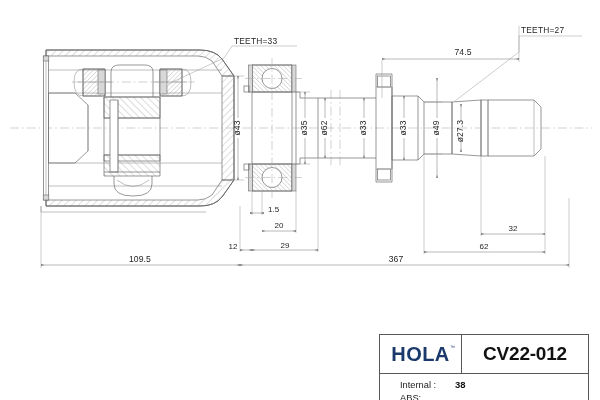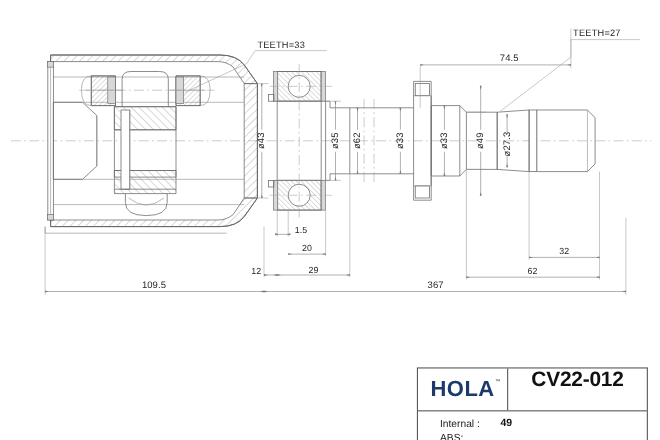--- a/index.html
+++ b/index.html
@@ -91,20 +91,21 @@
   #tb-brand-tm {
     position: absolute;
     right: 6px;
     top: 9px;
     font-size: 5px;
     color: #1b3a6b;
   }
   #tb-part {
     flex: 1;
     display: flex;
+    align-items: center;
     justify-content: center;
   }
   #tb-part-text {
     font-family: "Liberation Sans", sans-serif;
     font-weight: bold;
     font-size: 19px;
     color: #111111;
     letter-spacing: -0.2px;
   }
   #tb-bottom {
@@ -381,21 +382,21 @@
         <span id="tb-brand-text">HOLA</span>
         <span id="tb-brand-tm">™</span>
       </div>
       <div id="tb-part">
         <span id="tb-part-text">CV22-012</span>
       </div>
     </div>
     <div id="tb-bottom">
       <div class="spec-row">
         <span class="spec-label">Internal :</span>
-        <span class="spec-value">49</span>
+        <span class="spec-value">38</span>
       </div>
       <div class="spec-row">
         <span class="spec-label">ABS:</span>
         <span class="spec-value"></span>
       </div>
     </div>
   </div>
 
 </div>
 

